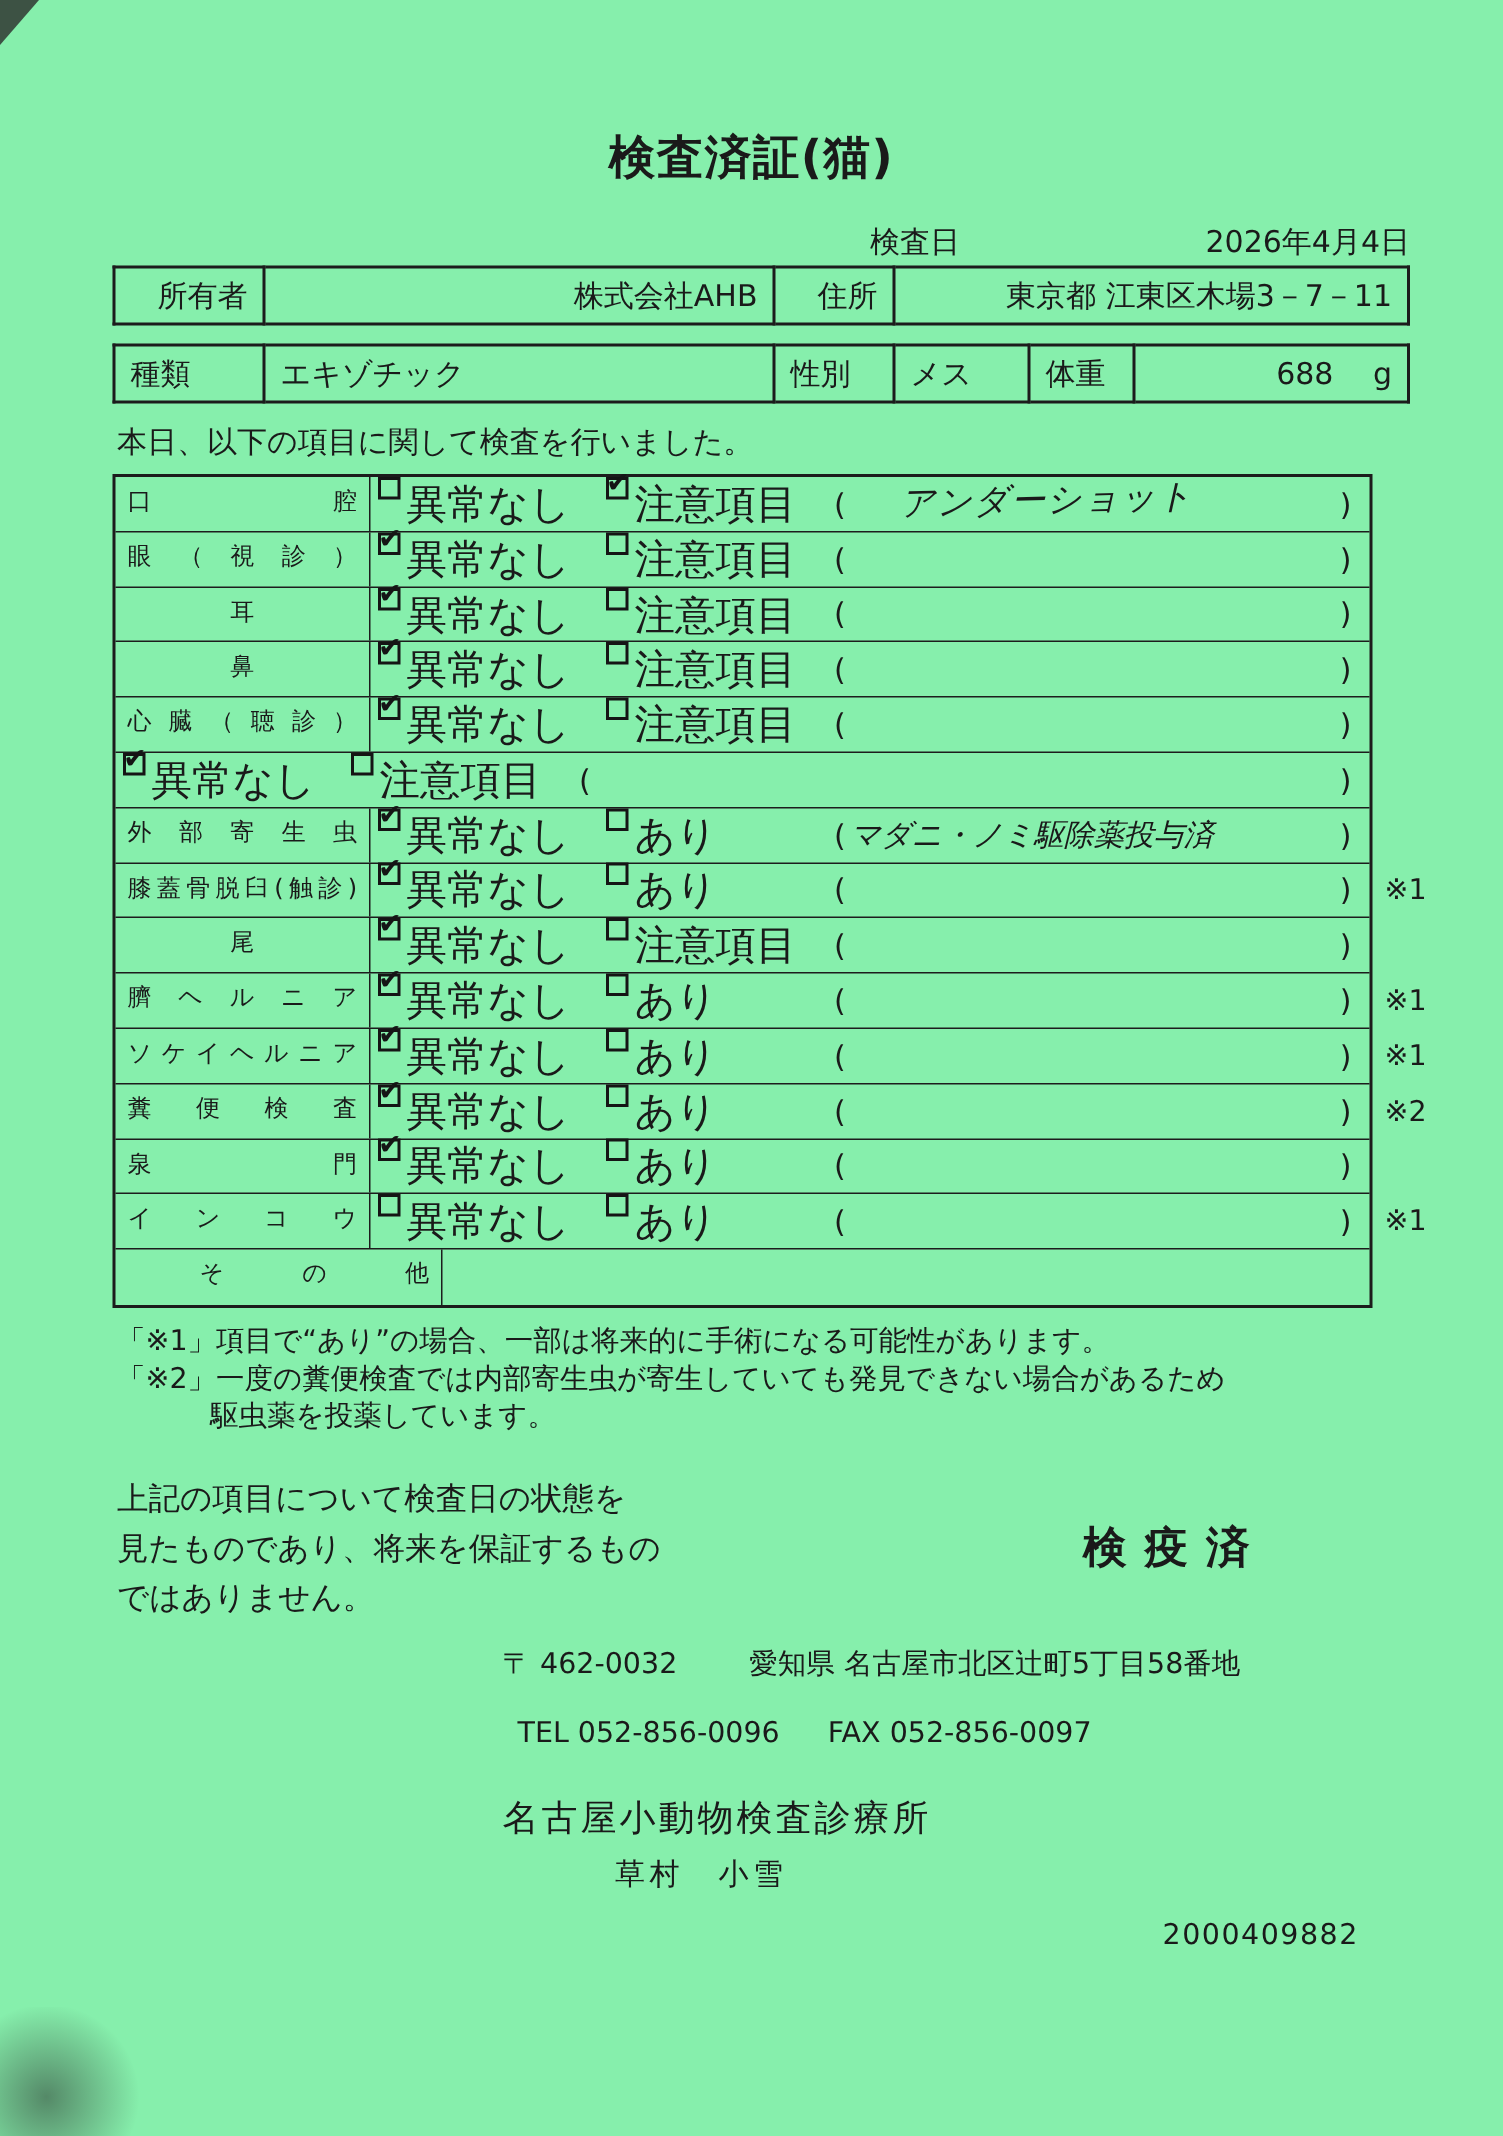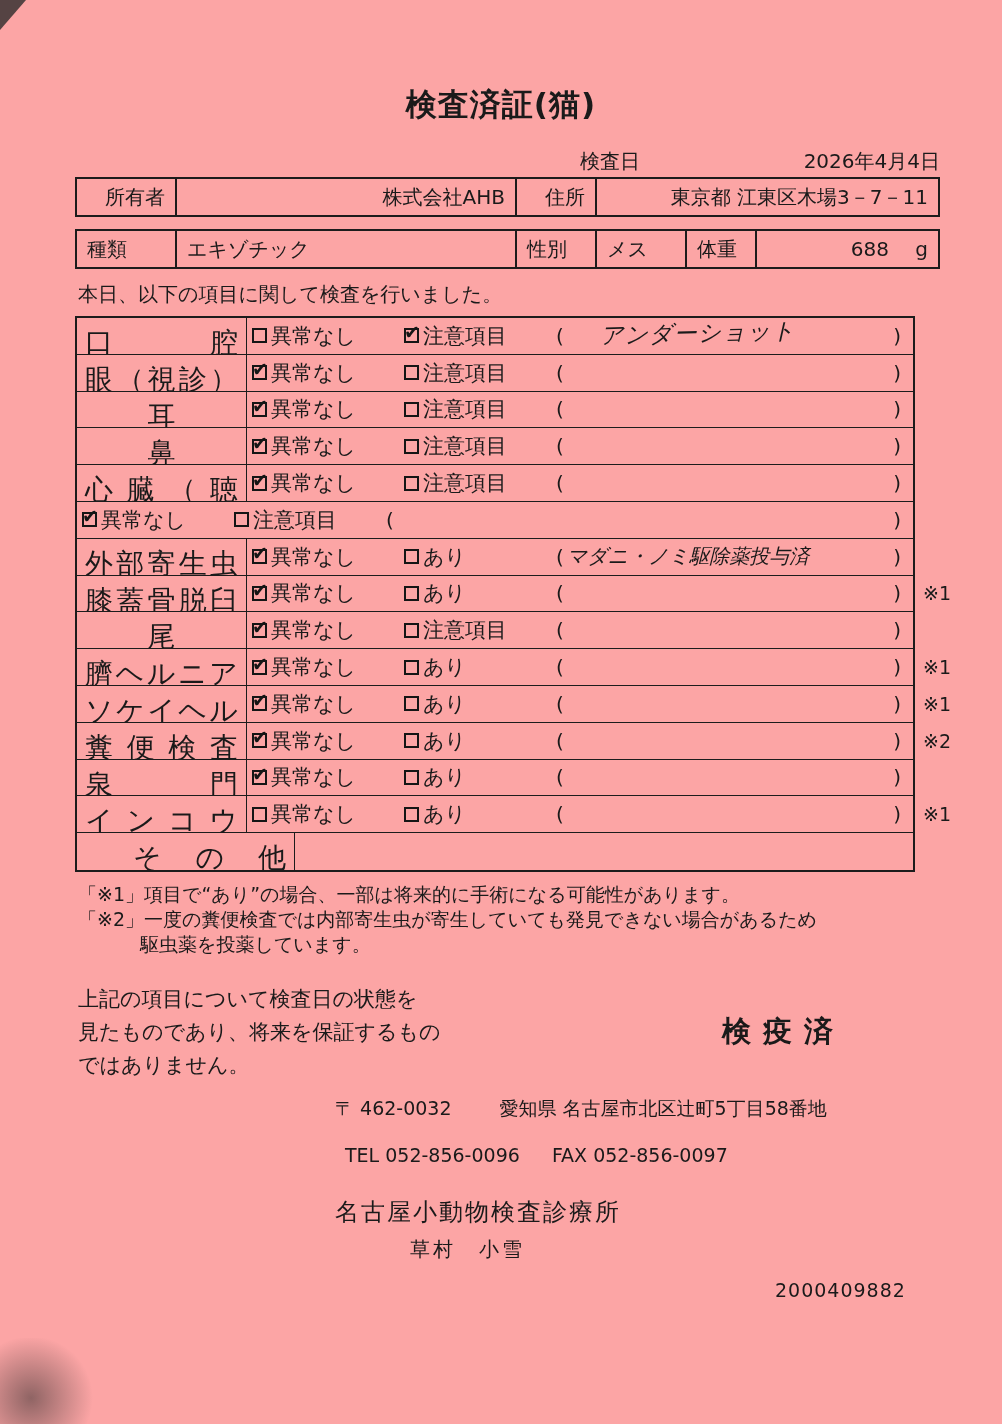--- a/index.html
+++ b/index.html
@@ -1,21 +1,21 @@
 <!DOCTYPE html>
 <html><head>
 <meta charset="utf-8">
 <style>
   * { margin:0; padding:0; box-sizing:border-box; }
   html,body { background:#8a8a8a; }
   body { font-family:"DejaVu Sans","Liberation Sans",sans-serif; color:#1a1a1a; }
 
   .page {
     position:relative; width:1002px; height:1424px; margin:0 auto;
-    background:#fca5a5; overflow:hidden;
+    background:#86efac; overflow:hidden;
   }
 
   
   .scan-corner.tl { position:absolute; top:0; left:0; width:26px; height:30px;
     background:#2a2a2a; clip-path:polygon(0 0,100% 0,0 100%); opacity:.8; }
   .scan-corner.bl { position:absolute; bottom:-34px; left:-34px; width:130px; height:120px;
     background:radial-gradient(circle, rgba(35,35,35,.5), transparent 70%); }
 
   .title { padding-top:84px; text-align:center; font-size:31px; font-weight:700; letter-spacing:1px; }
 
@@ -32,26 +32,26 @@
   td.no-label { text-align:center; }
 
   .intro { margin:12px 0 0 78px; font-size:20px; }
 
   
   .insp-table { width:840px; margin:8px 0 0 75px; border:2px solid #1c1c1c; }
   .insp-row { position:relative; display:flex; align-items:stretch; height:36.8px; border-bottom:1.5px solid #1c1c1c; }
   .insp-row:last-child { border-bottom:none;padding-left:48px; }
   .insp-row .name {
     width:170px; border-right:1.5px solid #1c1c1c; padding:6px 8px 0 8px;
-    font-size:28px; text-align:justify; text-align-last:justify; overflow:hidden;
+    font-size:16px; text-align:justify; text-align-last:justify; overflow:hidden;
   }
   .insp-row.single-char .name { text-align:center; text-align-last:center; }
   .insp-row .controls { flex:1; display:flex; align-items:center; padding-left:5px; }
   .empty-row .controls { visibility:hidden; }
-  .check-group { width:152px; display:flex; align-items:center; font-size:21px; }
+  .check-group { width:152px; display:flex; font-size:27px; }
   .checkbox { position:relative; display:inline-block; width:15px; height:15px;
     border:2px solid #151515; margin-right:4px; flex:none; }
   .checkbox.checked::after { content:"✔"; position:absolute; left:-2px; top:-9px;
     font-size:19px; font-weight:700; color:#151515; }
   .paren-area { flex:1; display:flex; align-items:center; font-size:20px; padding-right:12px; }
   .paren { flex:none; }
   .note-text { flex:1; padding-left:3px; font-size:20px; white-space:nowrap; overflow:hidden;font-style:italic; }
   .handwritten-note .note-text { font-style:italic; font-size:23px; padding-left:36px;
     letter-spacing:1px; transform:rotate(-1.5deg) translateY(-3px); }
   .row-mark { position:absolute; left:100%; margin-left:10px; top:50%;

